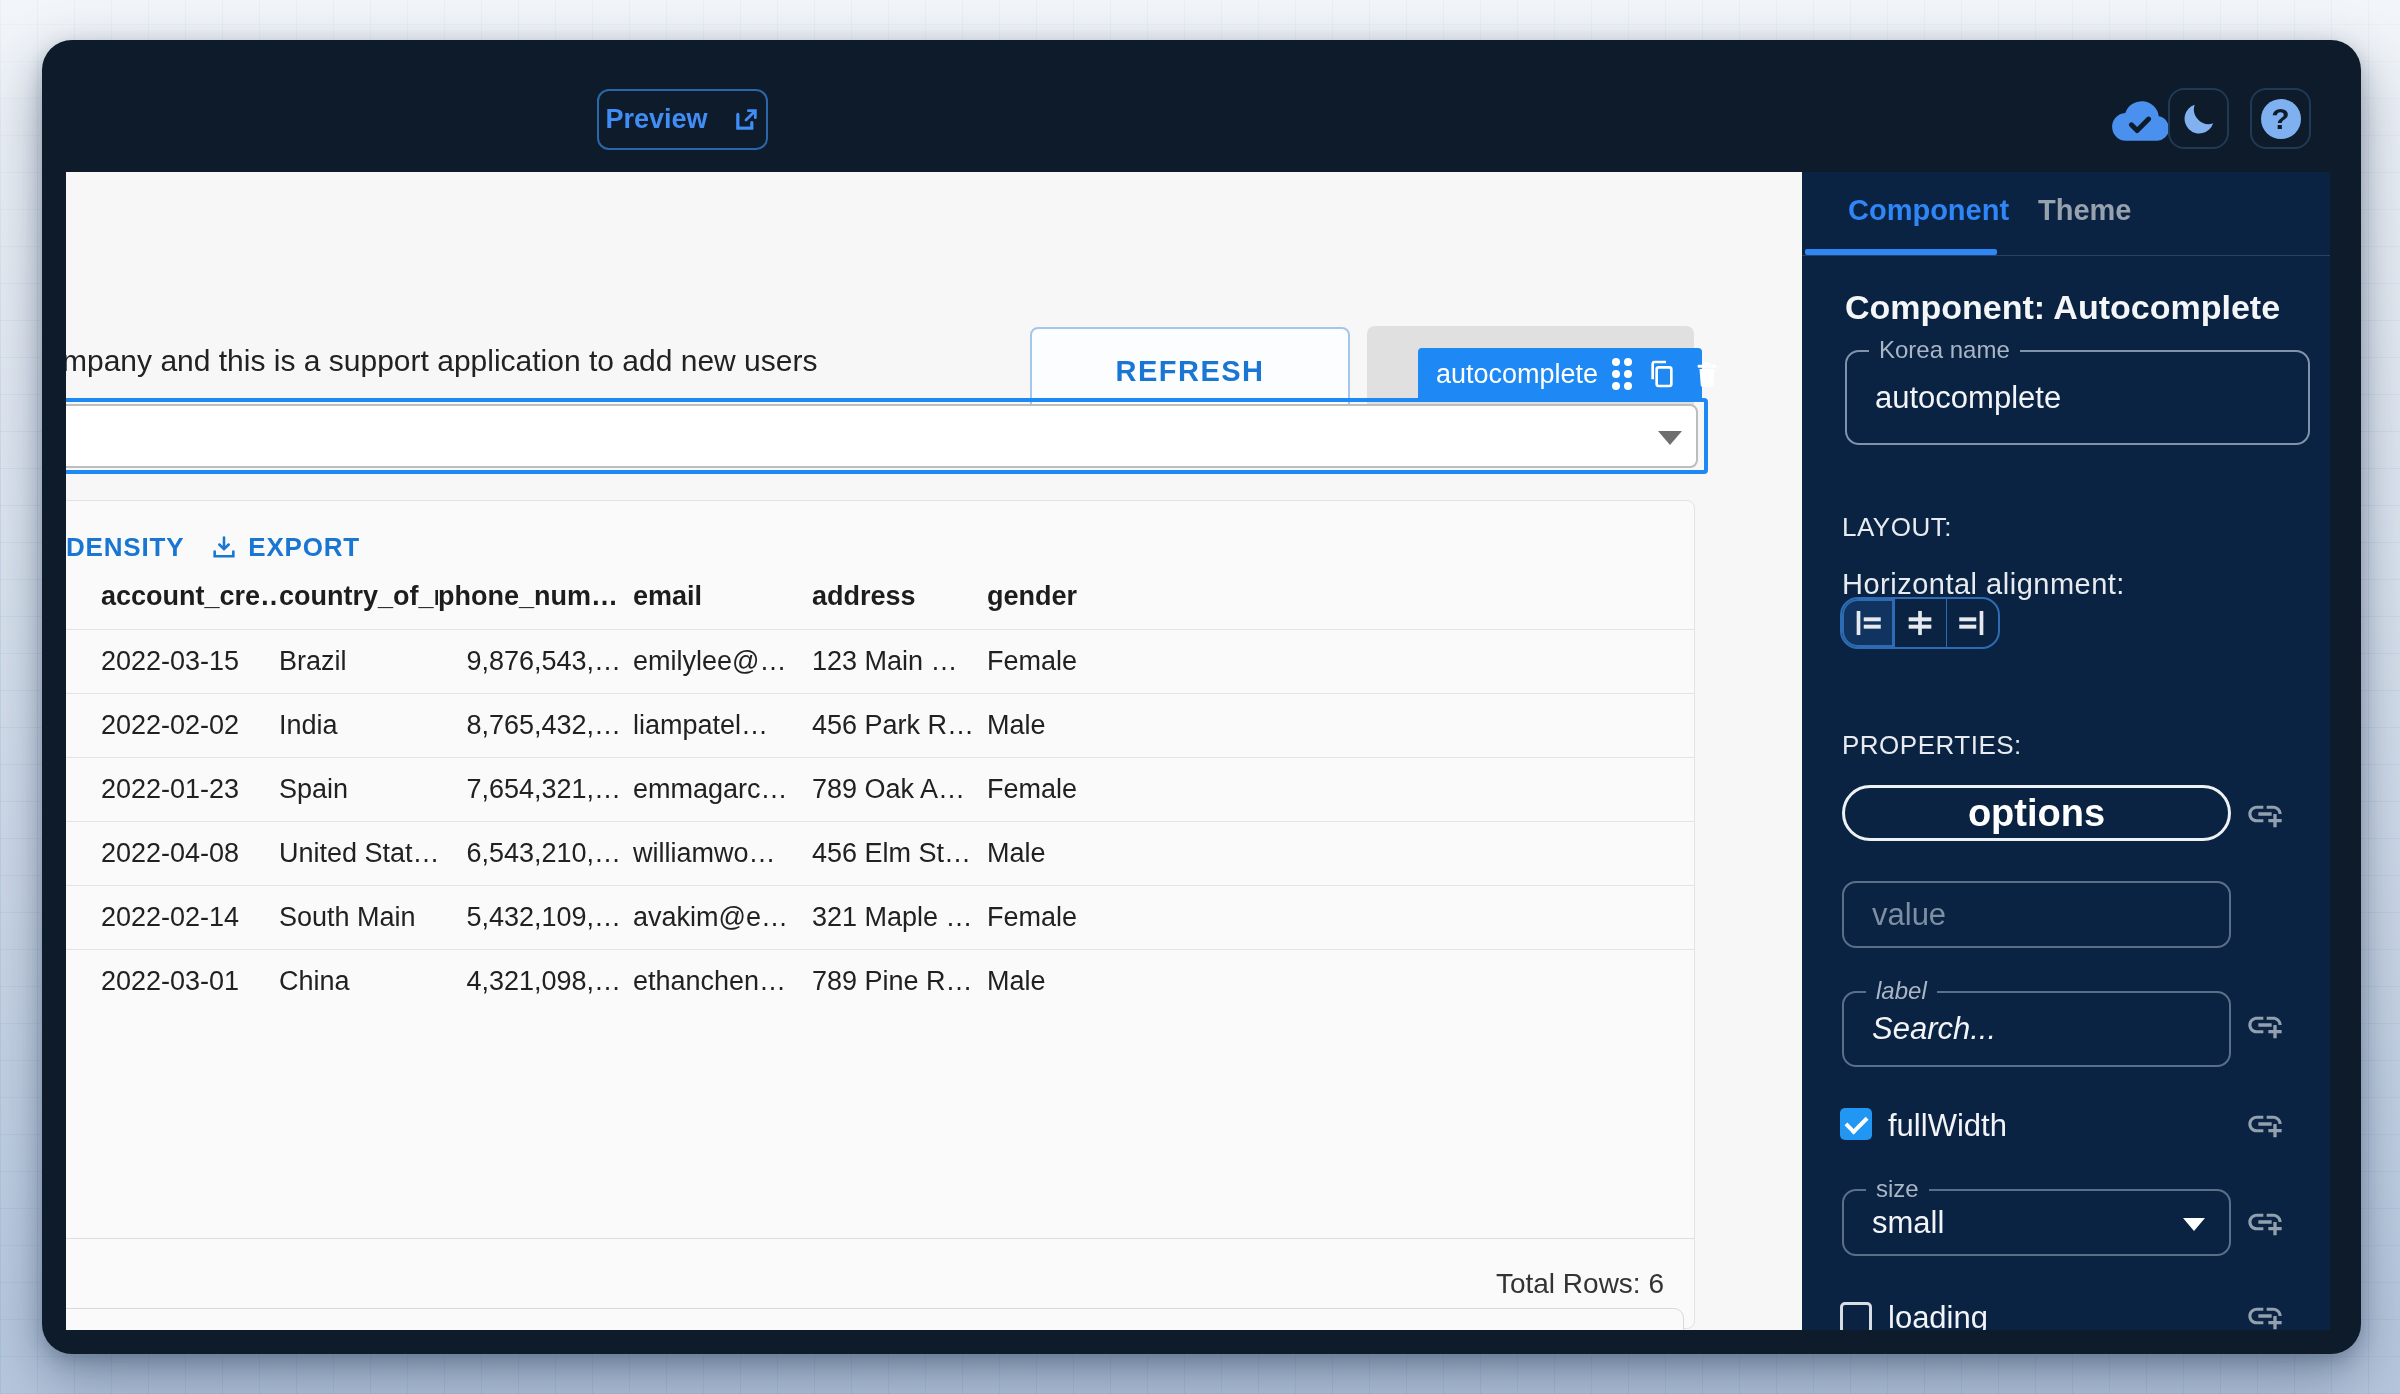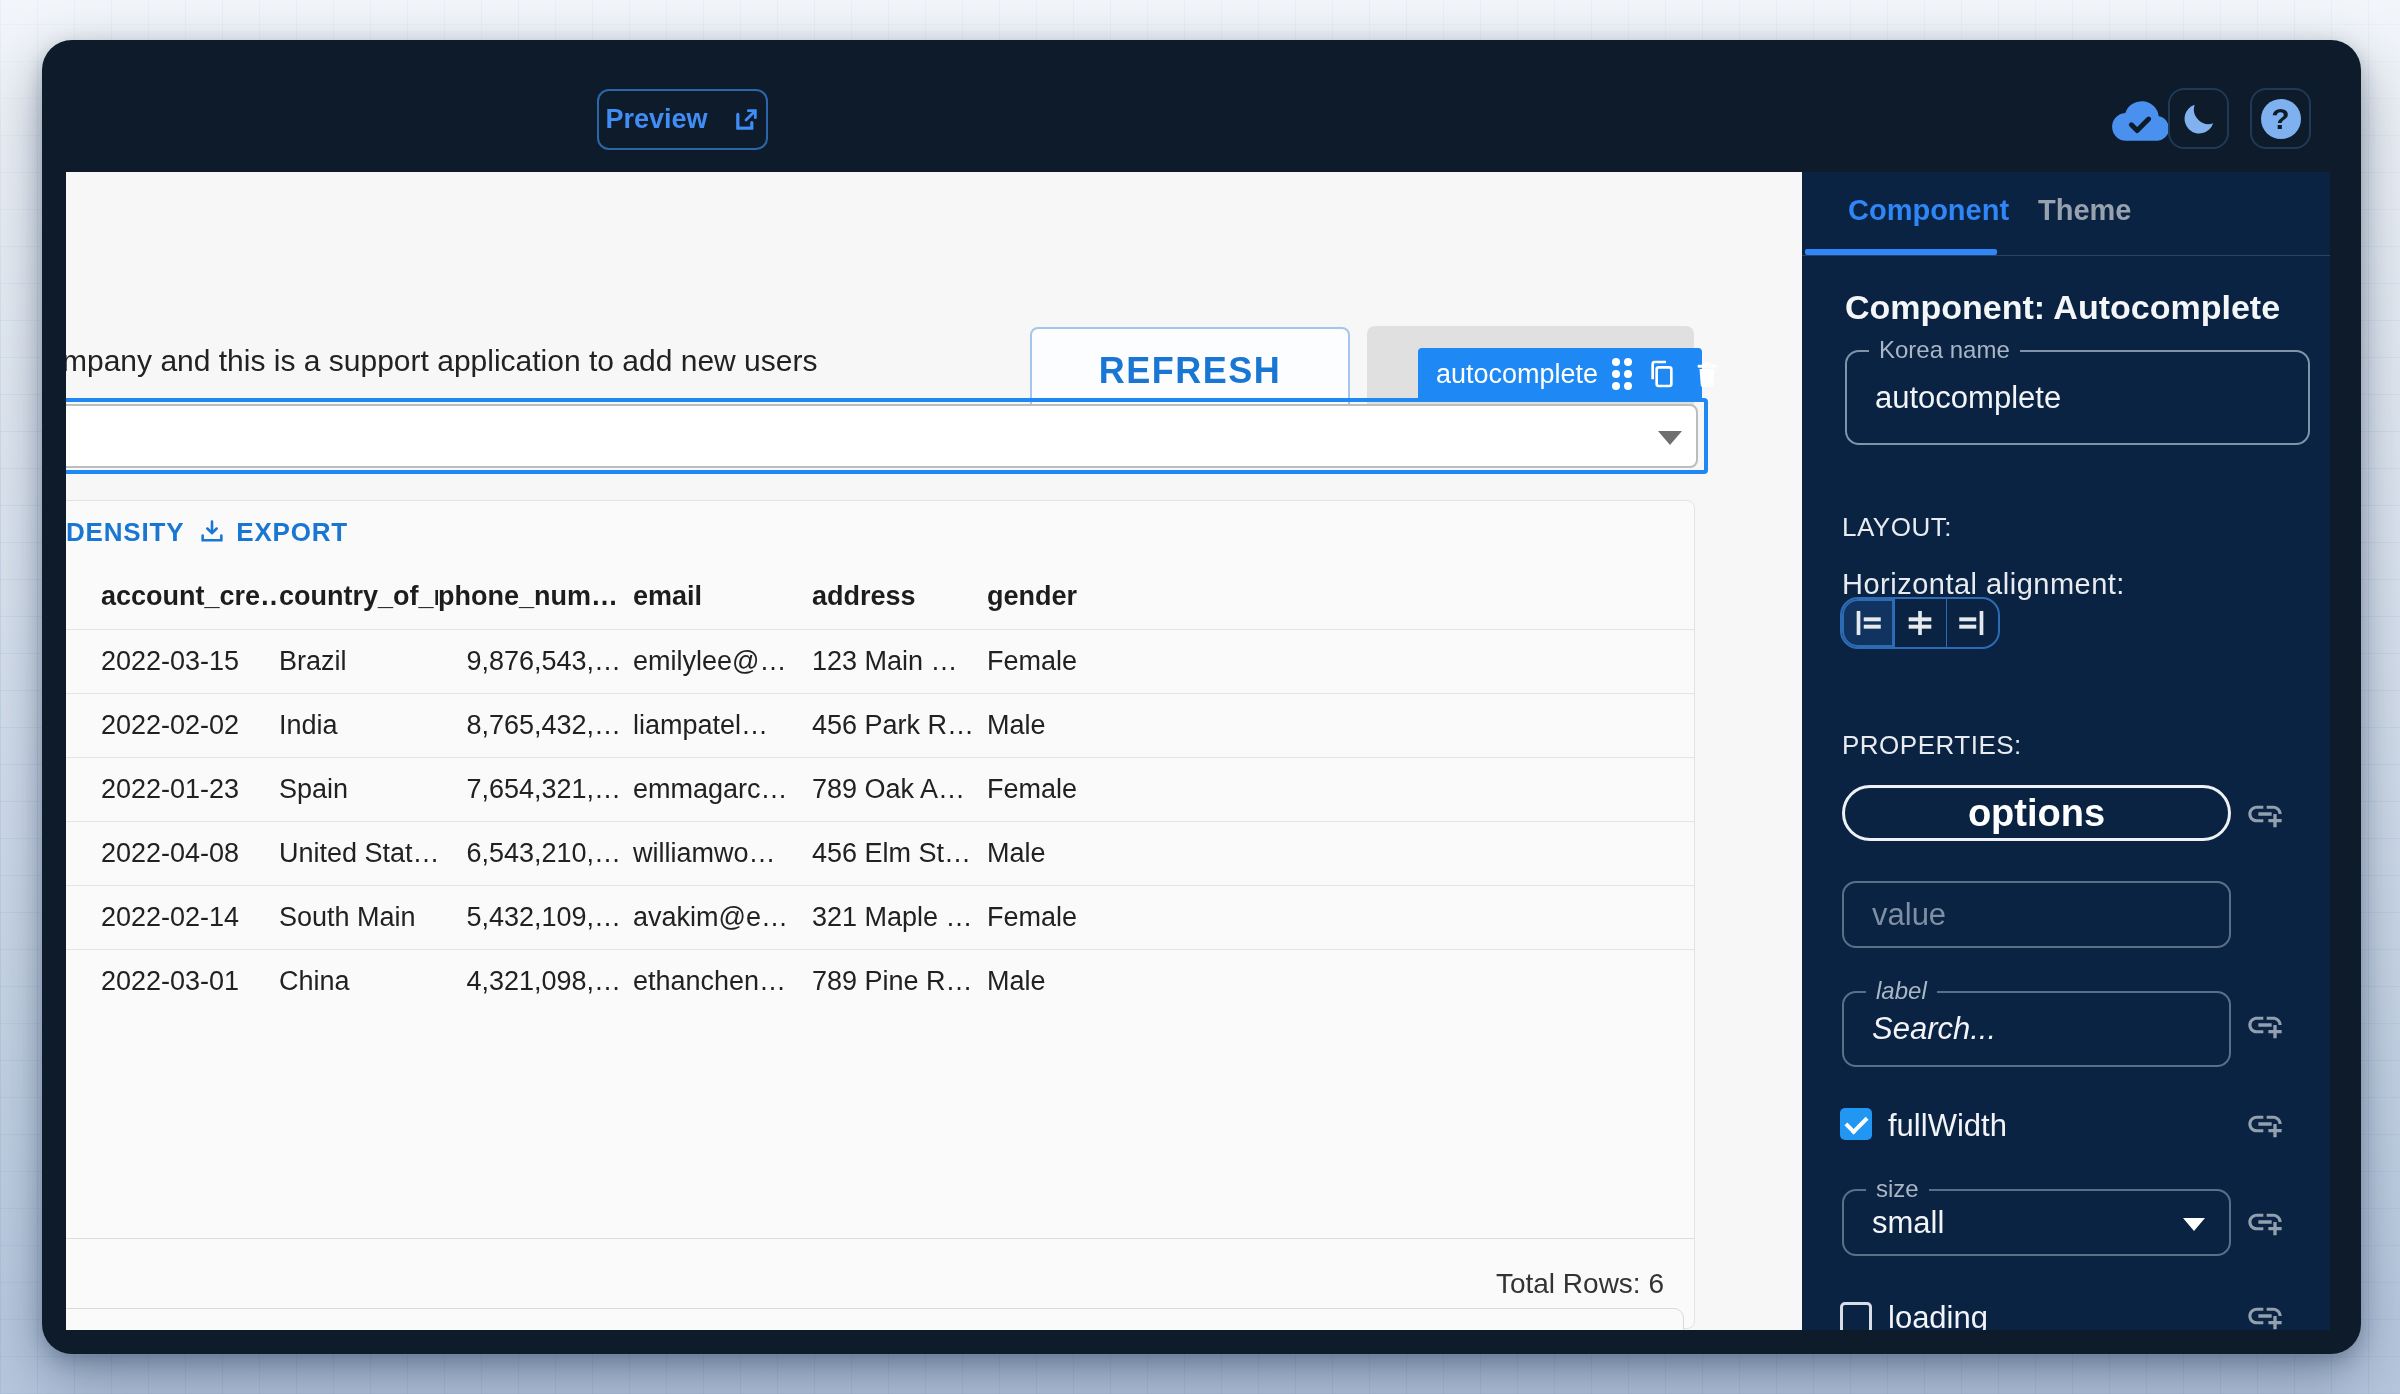--- a/index.html
+++ b/index.html
@@ -43,21 +43,21 @@
   .canvas {
     left:24px; top:132px; width:1736px; height:1158px;
     background:#f7f7f7; overflow:hidden;
   }
   .app-title { left:8px; top:24px; font-size:56px; font-weight:bold; color:#1c1c1c; letter-spacing:0.5px; white-space:nowrap; }
   .app-subtitle { left:-4px; top:172px; font-size:30px; color:#222; white-space:nowrap; }
 
   .refresh-btn {
     left:964px; top:155px; width:320px; height:88px;
     border:2px solid #a3c6ea; border-radius:8px; background:#fcfdfe;
-    color:#1976d2; font-size:36px; font-weight:bold; letter-spacing:1.5px;
+    color:#1976d2; font-size:29px; font-weight:bold; letter-spacing:1.5px;
     display:flex; align-items:center; justify-content:center; cursor:pointer;
   }
   .delete-btn {
     left:1301px; top:154px; width:327px; height:90px;
     background:#e0e0e0; border:none; border-radius:8px;
     color:#a3a3a3; font-size:28px; font-weight:bold; letter-spacing:1.5px;
     display:flex; align-items:flex-start; justify-content:center; padding-top:22px;
   }
   .select-outline {
     left:-40px; top:226px; width:1682px; height:76px;
@@ -79,21 +79,21 @@
   .sel-chip .chip-label { color:#fff; font-size:27px; }
   .chip-ico { display:flex; align-items:center; justify-content:center; cursor:pointer; }
   .dots { display:grid; grid-template-columns:8px 8px; grid-auto-rows:8px; gap:4px; }
   .dots span { width:8px; height:8px; border-radius:50%; background:#fff; }
 
   
   .table-card {
     left:-36px; top:328px; width:1665px; height:829px;
     background:#fafafa; border:1px solid #e3e3e3; border-radius:8px;
   }
-  .tbl-toolbar { position:absolute; left:0; top:0; width:100%; height:62px; display:flex; align-items:center; padding-left:35px; gap:14px; }
+  .tbl-toolbar { position:absolute; left:0; top:0; width:100%; height:62px; display:flex; align-items:flex-end; padding-left:35px; gap:26px; }
   .tool-item { display:flex; align-items:center; gap:10px; color:#1976d2; font-size:26px; font-weight:bold; letter-spacing:0.8px; cursor:pointer; }
   .thead-row, .trow { position:absolute; left:0; width:100%; display:flex; align-items:center; padding-left:70px; }
   .thead-row { top:62px; height:66px; font-weight:bold; color:#1d1d1d; font-size:27px; }
   .tbody-wrap { position:absolute; left:0; top:128px; width:100%; }
   .trow { position:relative; height:64px; border-top:1px solid #e4e4e4; color:#212121; font-size:27px; }
   .tcell { overflow:hidden; white-space:nowrap; }
   .c0 { width:178px; } .c1 { width:159px; } .c2 { width:195px; padding-right:12px; text-align:right; }
   .c3 { width:179px; } .c4 { width:175px; } .c5 { flex:1; }
   .thead-row .c2 { text-align:left; padding-right:0; }
   .tbl-footer {

